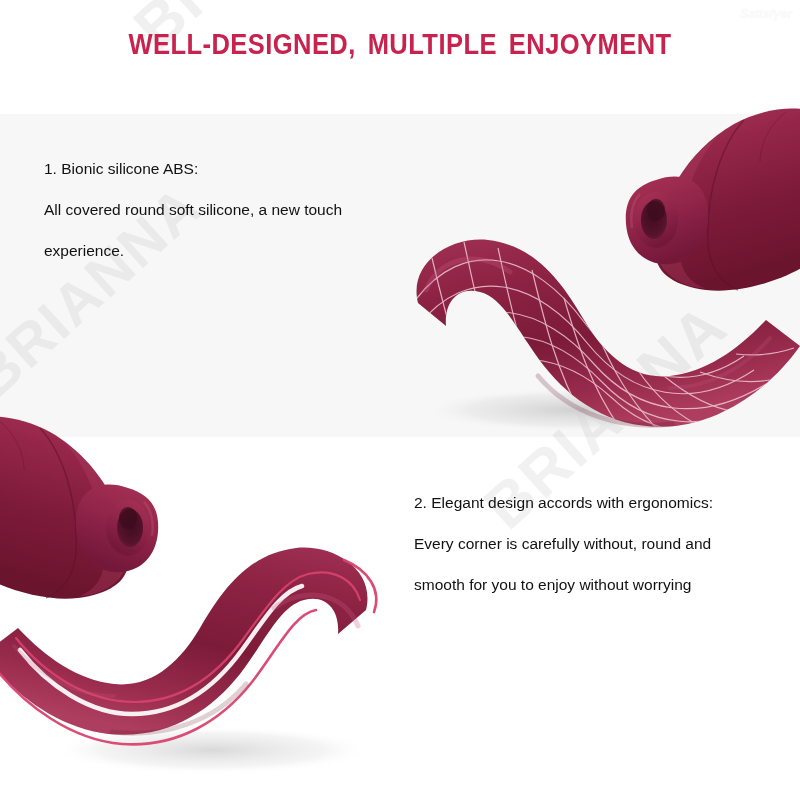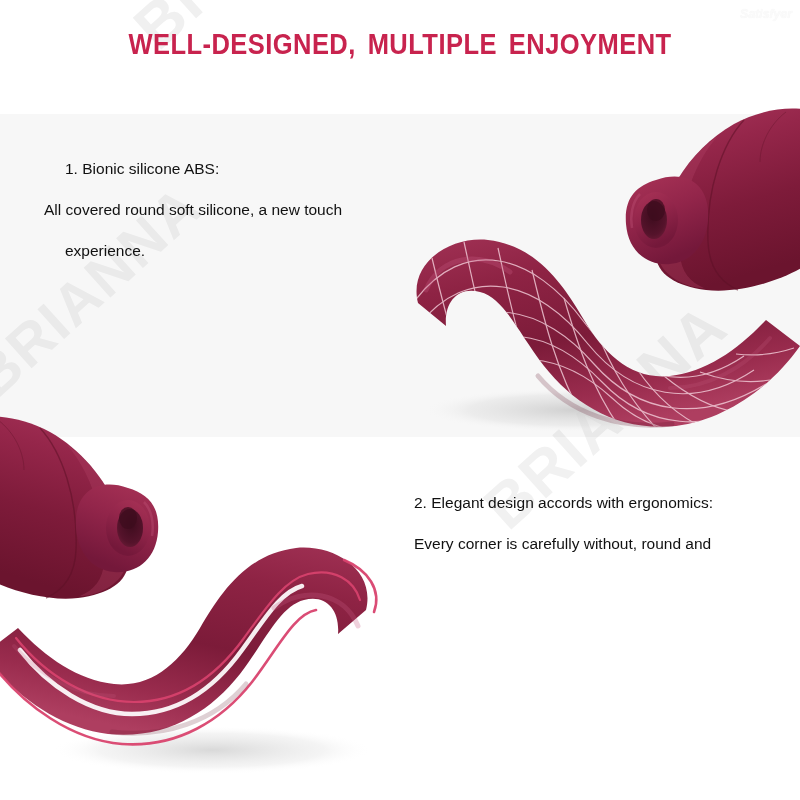--- a/index.html
+++ b/index.html
@@ -115,21 +115,20 @@
     font-size: 15.5px;
     line-height: 41px;
     text-align: justify;
     text-align-last: left;
   }
   .copy p {
     margin: 0;
   }
   .copy p.lead {
     text-align: right;
-    margin-left: 21px;
   }
   .copy-1 {
     left: 44px; top: 148px;
     width: 362px;
   }
   .copy-2 {
     left: 414px; top: 482px;
     width: 352px;
   }
 
@@ -349,15 +348,16 @@
 
   <div class="copy copy-1">
     <p class="lead">1. Bionic silicone ABS:</p>
     <p>All covered round soft silicone, a new touch</p>
     <p class="lead">experience.</p>
   </div>
 
   <div class="copy copy-2">
     <p>2. Elegant design accords with ergonomics:</p>
     <p>Every corner is carefully without, round and</p>
+    <p>smooth for you to enjoy without worrying</p>
   </div>
 
 </div>
 
 </body></html>

